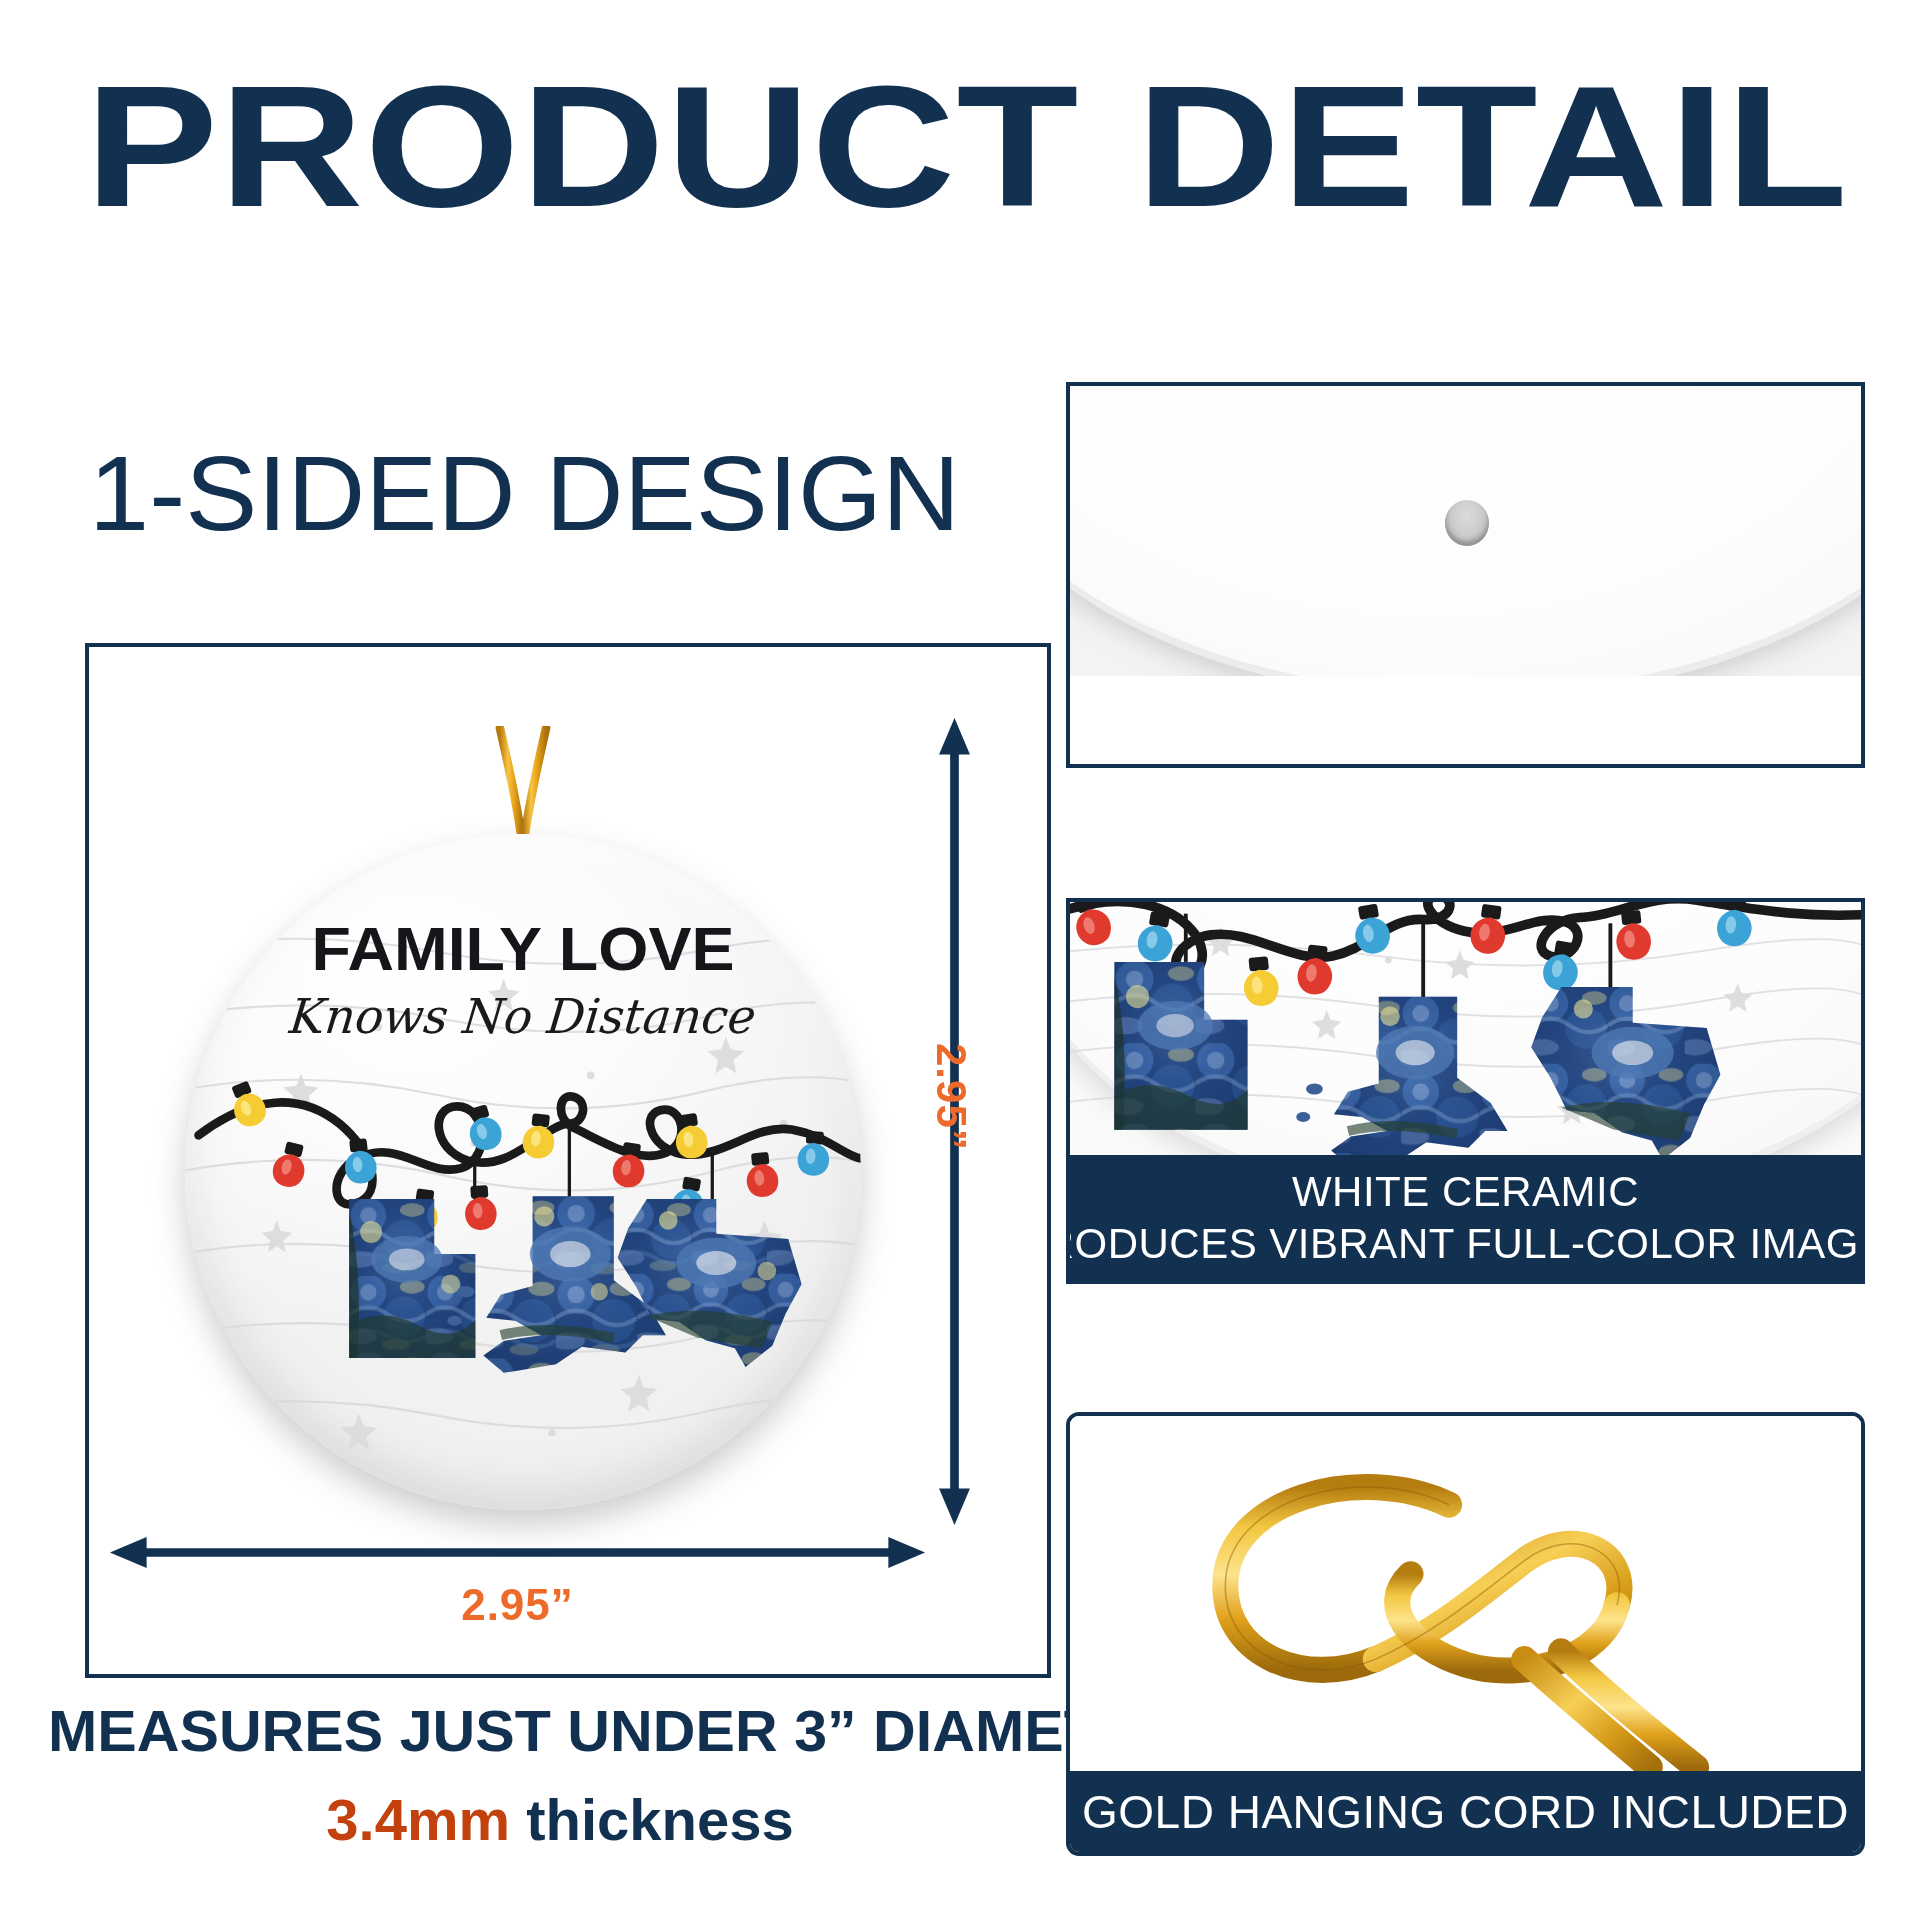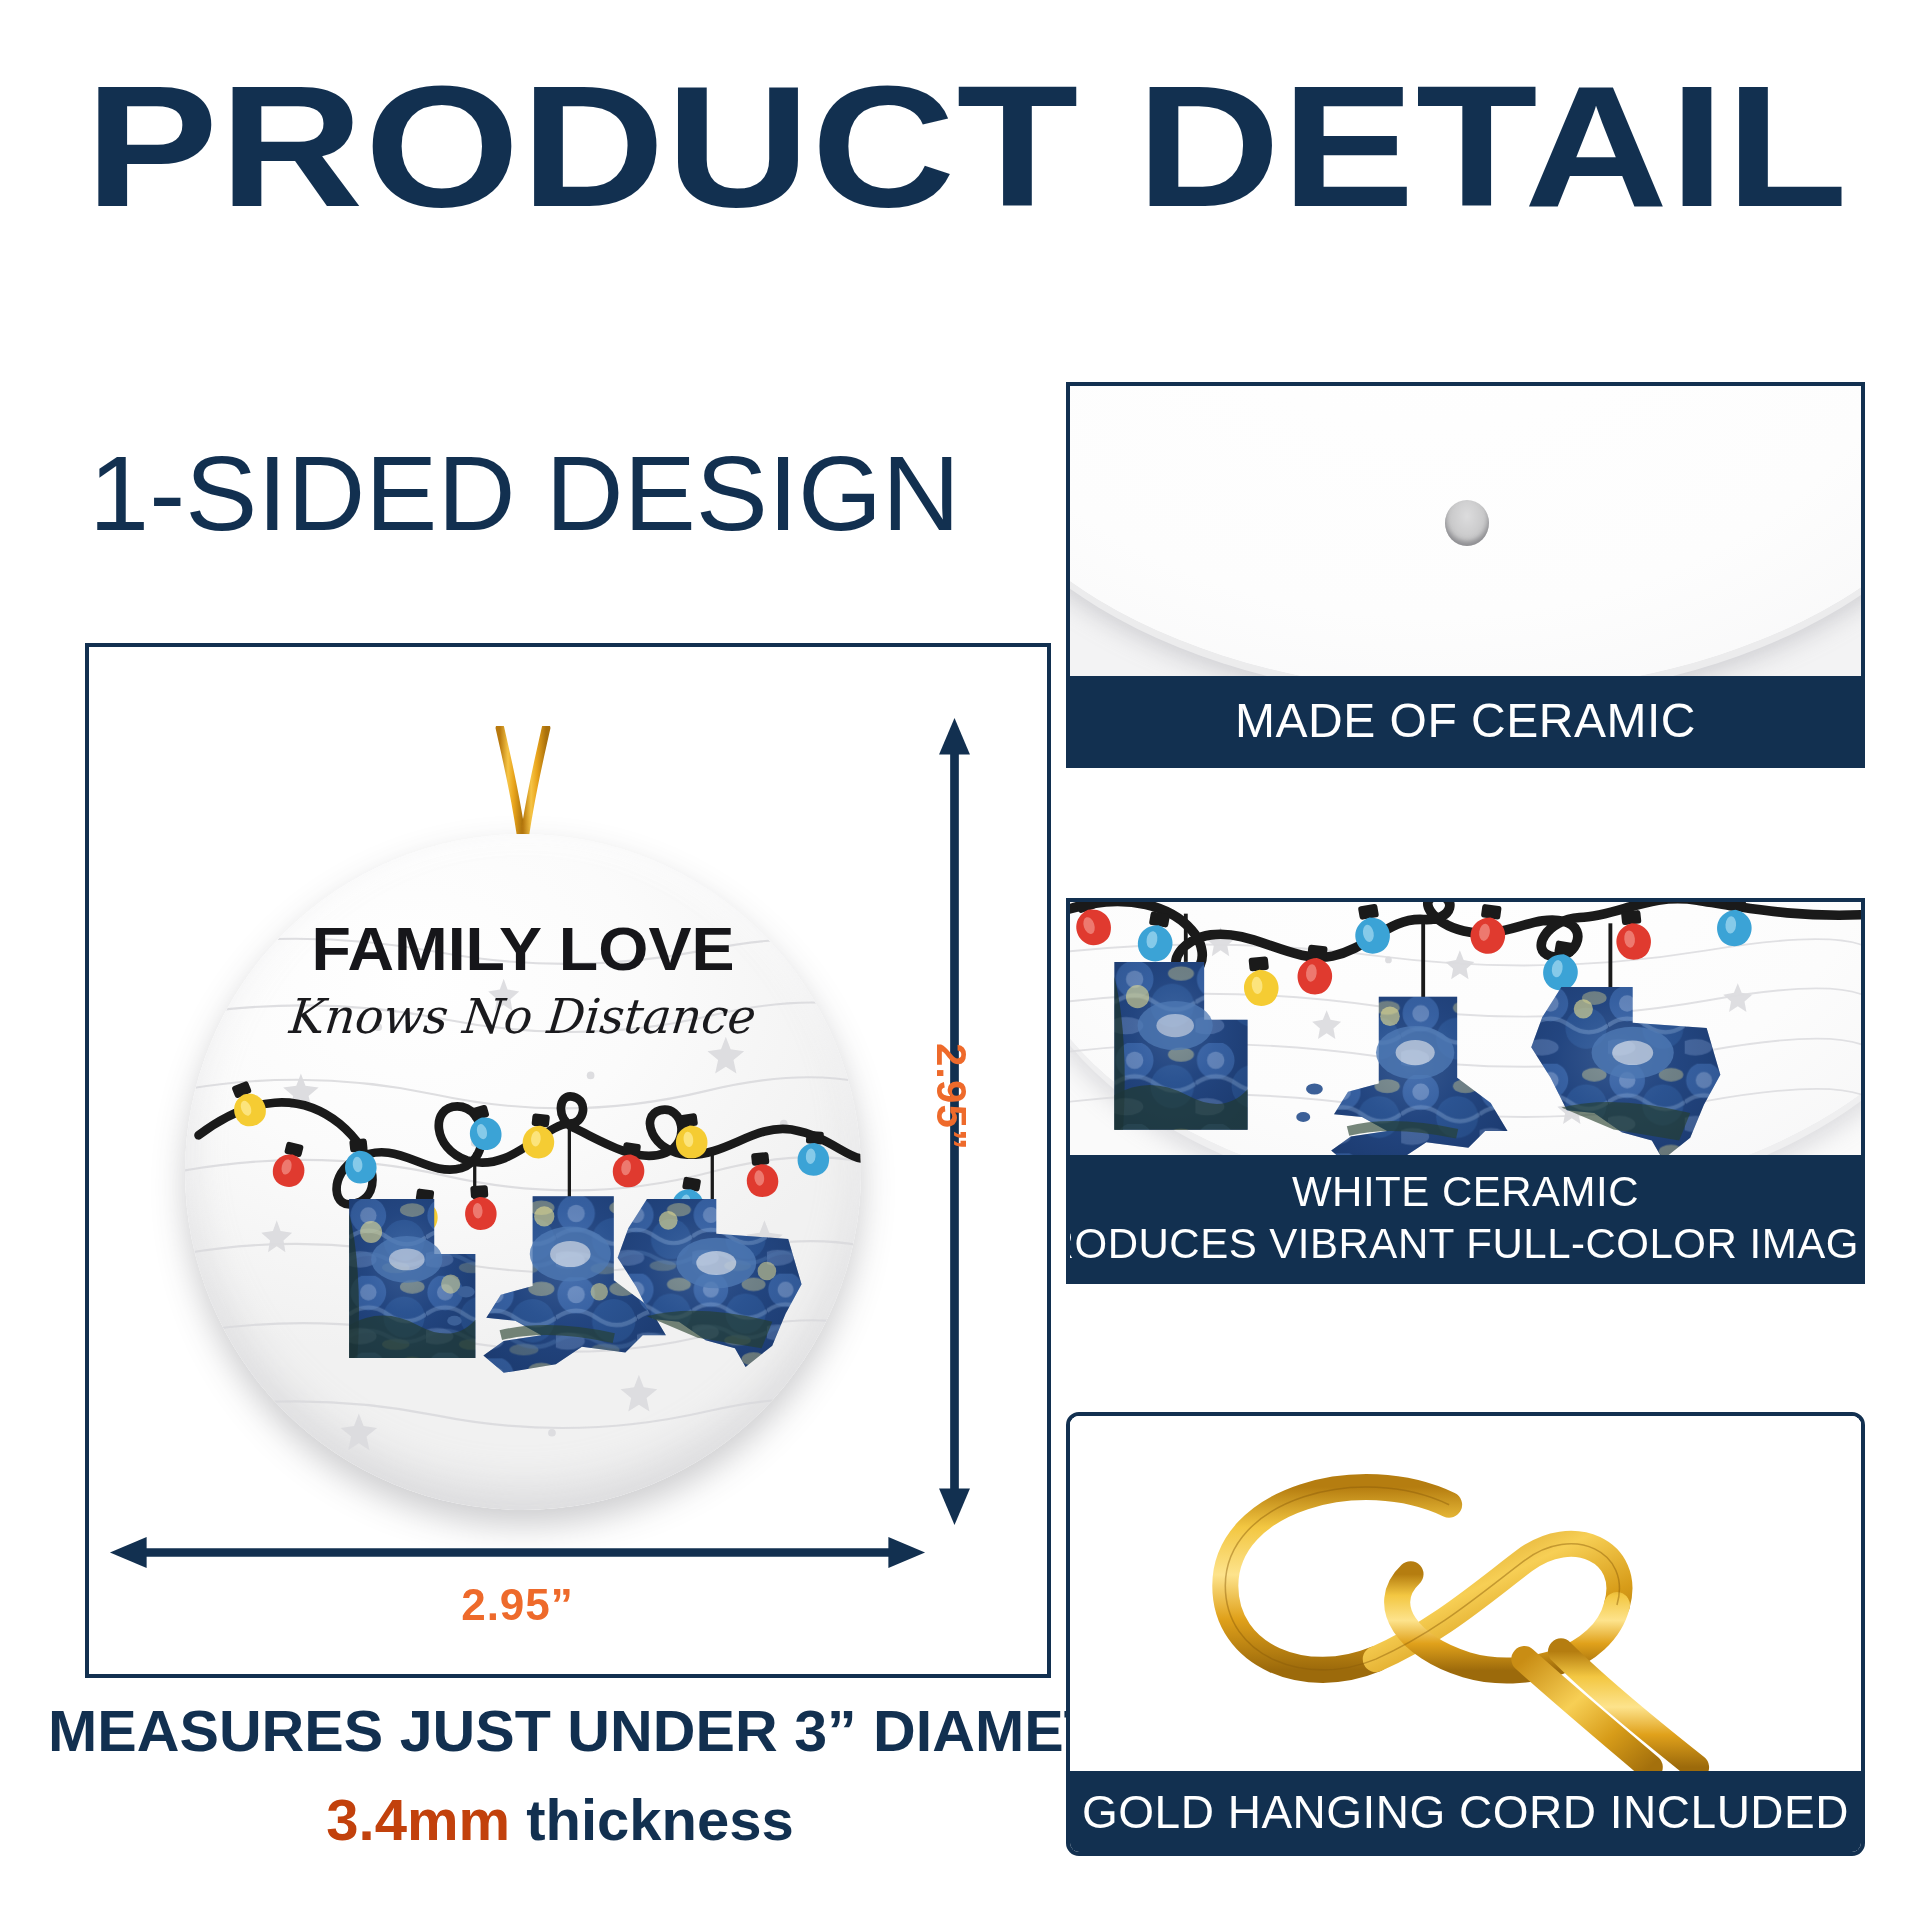--- a/index.html
+++ b/index.html
@@ -417,23 +417,20 @@
   <div class="thick-line">
     <span class="thick-num">3.4mm</span><span> thickness</span>
   </div>
 
   <div class="panel" id="panel-ceramic">
     <div class="panel-photo">
       <div class="ceramic-scene">
         <div class="ceramic-disc"></div>
         <div class="ceramic-hole"></div>
       </div>
-    </div>
-    <div class="caption">
-      <span>MADE OF CERAMIC</span>
     </div>
   </div>
 
   <div class="panel" id="panel-vibrant">
     <div class="panel-photo">
       <div class="vibrant-scene">
         <div class="vibrant-disc"></div>
         <svg class="vibrant-svg" viewBox="0 0 828 262">
           <defs>
             <pattern id="starry2" width="56" height="56" patternUnits="userSpaceOnUse">

